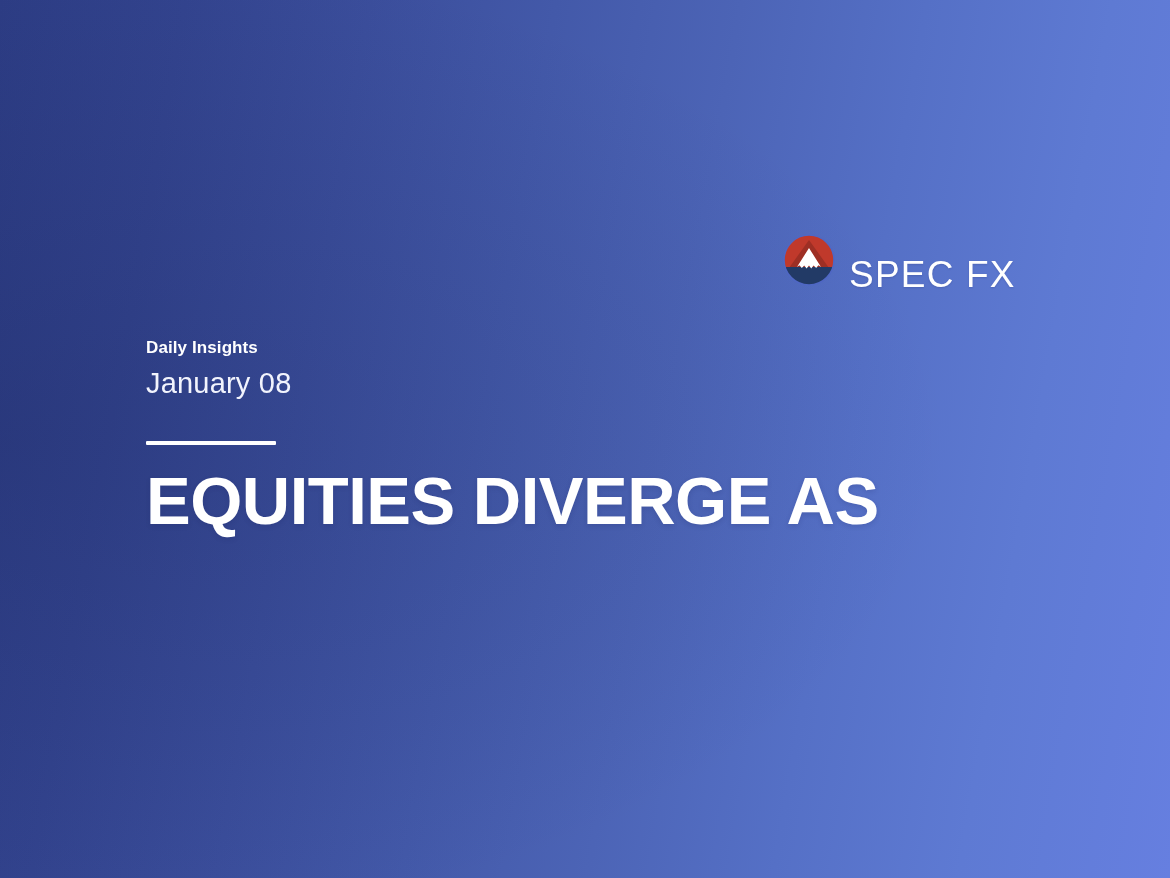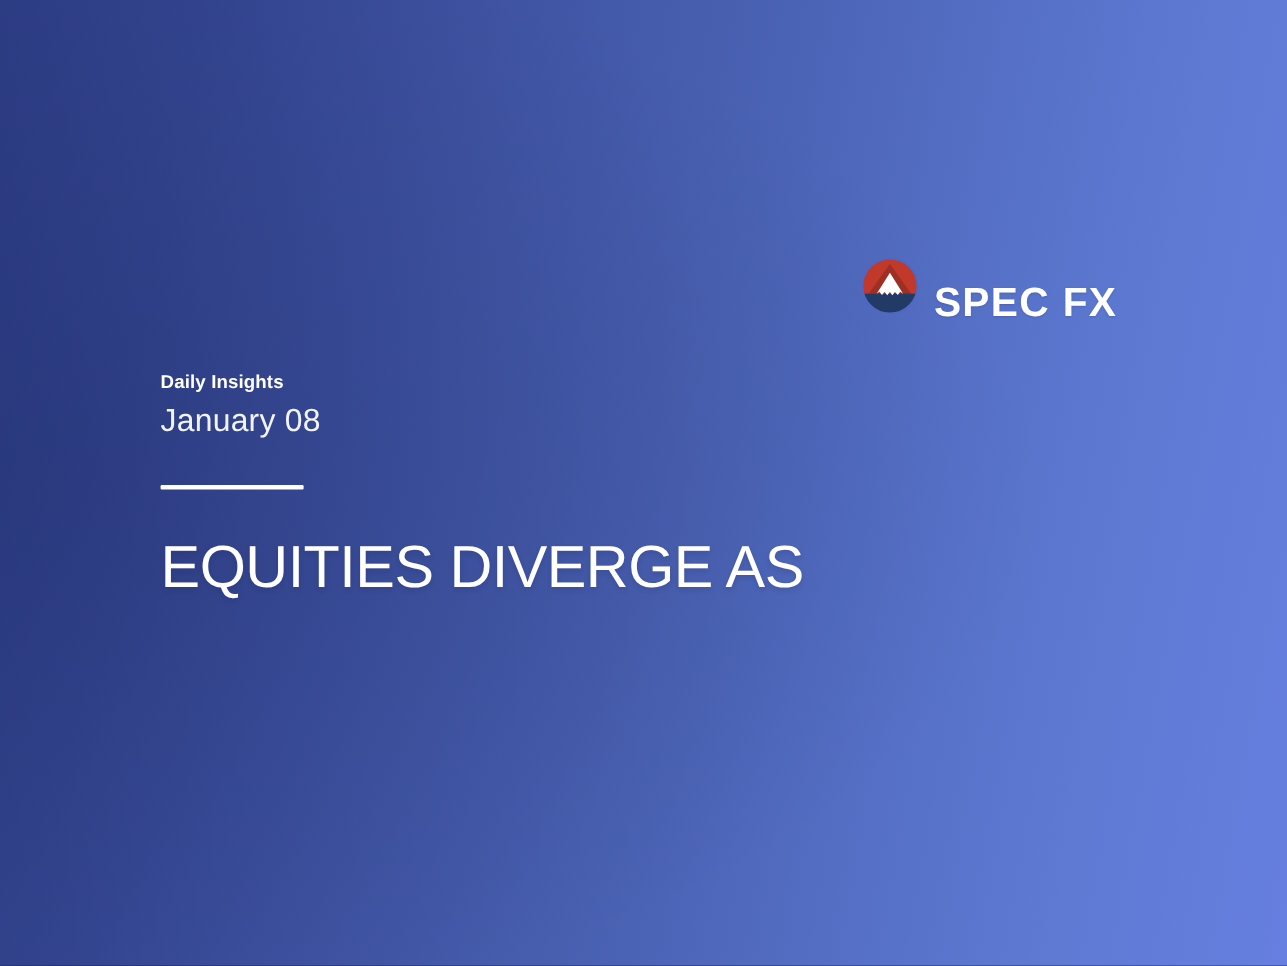--- a/index.html
+++ b/index.html
@@ -54,21 +54,21 @@
     height: 52px;
     flex: 0 0 52px;
     border-radius: 50%;
     overflow: hidden;
     display: block;
   }
 
   .logo-wordmark {
     color: #ffffff;
     font-size: 37px;
-    font-weight: 700;
+    font-weight: 400;
     letter-spacing: 1.2px;
     line-height: 1;
     white-space: nowrap;
     text-shadow: 0 1px 2px rgba(25,35,90,0.18);
     margin-top: 30px;
   }
 
   
   .content {
     position: absolute;
@@ -98,24 +98,24 @@
 
   .rule {
     margin-top: 41px;
     width: 130px;
     height: 4px;
     background: #ffffff;
     border-radius: 1px;
   }
 
   .headline {
-    margin: 43px 0 0 0;
+    margin: 21px 0 0 0;
     color: #ffffff;
-    font-size: 54px;
-    font-weight: 400;
+    font-size: 67px;
+    font-weight: 700;
     line-height: 1.04;
     letter-spacing: -0.5px;
     text-transform: uppercase;
     max-width: 870px;
     text-shadow: 0 2px 5px rgba(24,34,90,0.16);
   }
 
   .headline .hl-line {
     display: block;
     white-space: nowrap;

